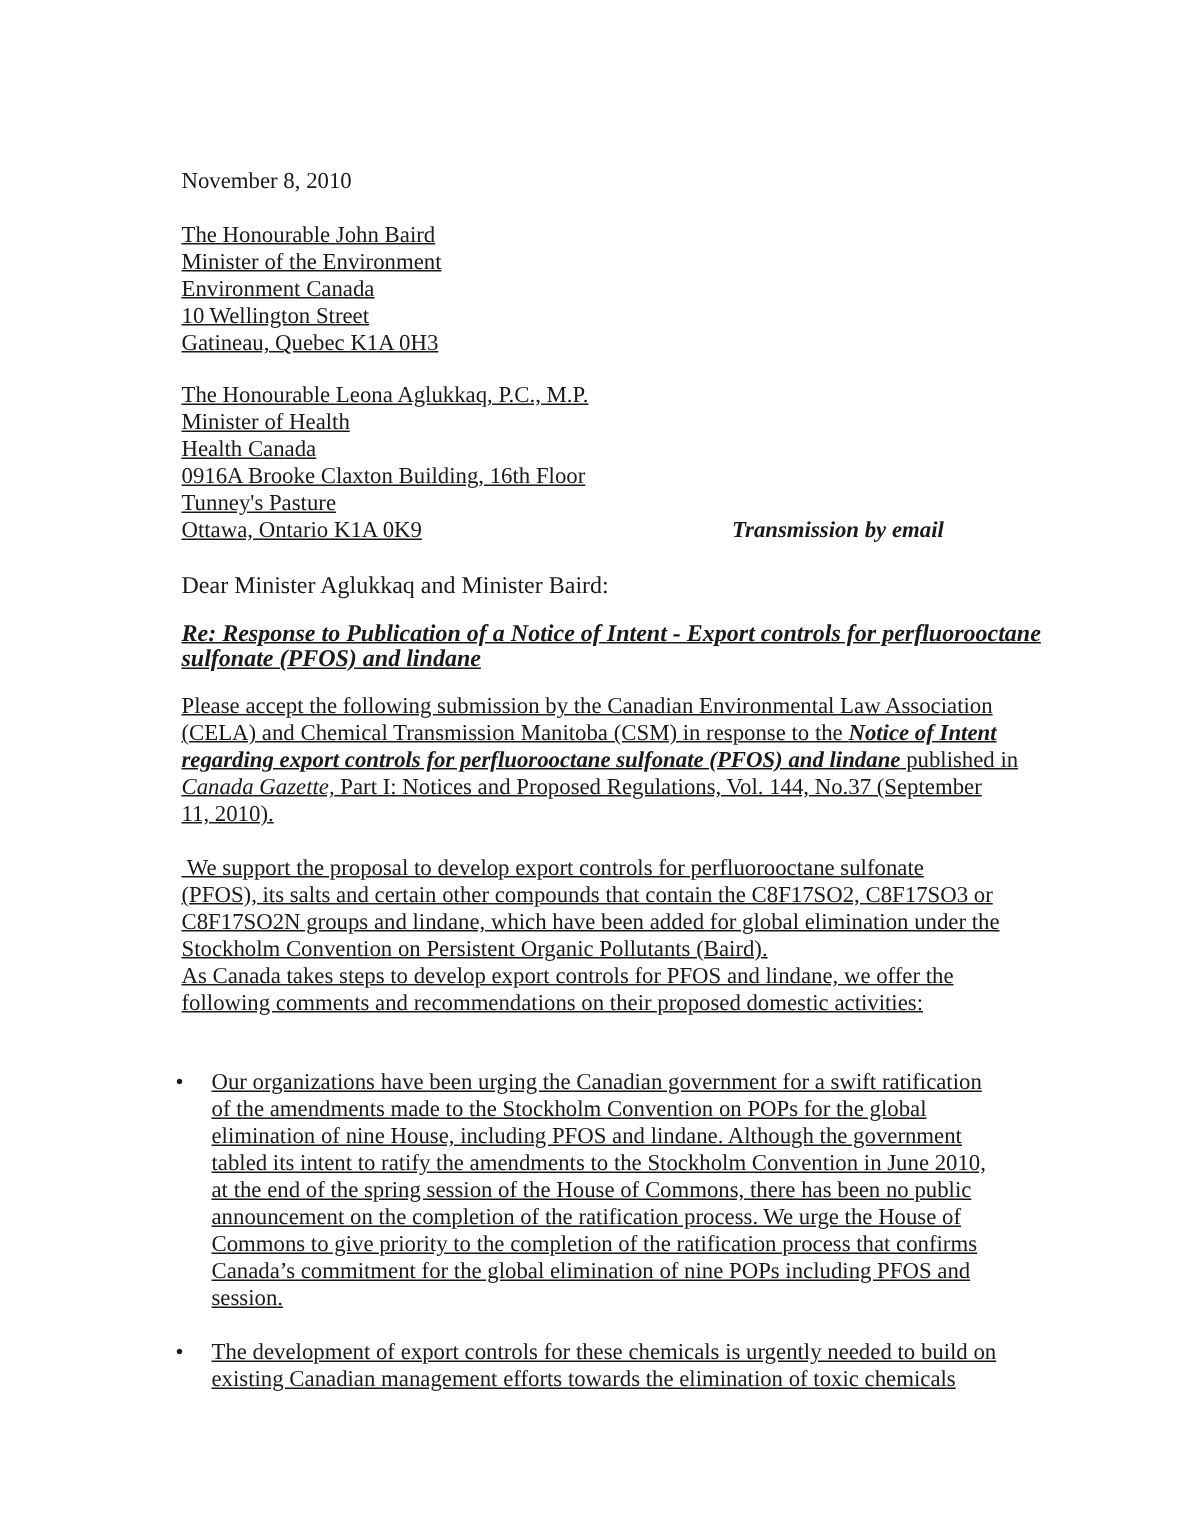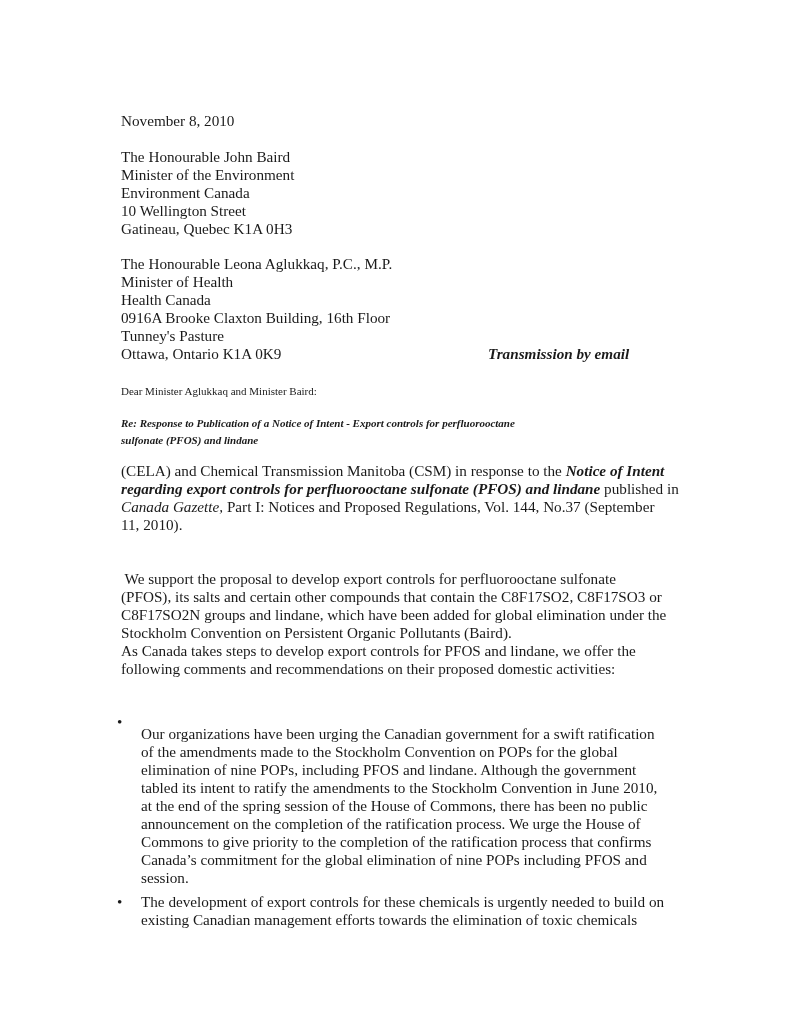--- a/index.html
+++ b/index.html
@@ -1,21 +1,21 @@
 <!DOCTYPE html>
 <html><head>
   <meta charset="utf-8">
   <style>
     html, body { margin:0; padding:0; background:#ffffff; }
     body { width:791px; height:1024px; position:relative; overflow:hidden;
       font-family:"Liberation Serif", serif; color:#1a1a1a; font-size:15.2px; line-height:18px; }
     .page { position:absolute; left:117px; top:0; width:560px; }
     .blk { position:absolute; left:4px; white-space:nowrap; }
-    .line { display:block; height:18px; }
-    .small { font-size:11px; }
+    .line { display:block; height:18px;text-decoration:underline; }
+    .small { font-size:16px; }
     .bi { font-weight:bold; font-style:italic; }
     .i { font-style:italic;text-align:right; }
     .bullet-row { position:absolute; left:0; width:560px; }
     .bullet-dot { position:absolute; left:0; top:0; }
     .bullet-text { position:absolute; left:24px; white-space:nowrap; }
   </style>
 </head>
 <body>
 
 <div class="page">
@@ -42,44 +42,45 @@
   <div class="blk bi" style="top:345px; left:371px;">Transmission by email</div>
 
   <div class="blk small" style="top:382px;">Dear Minister Aglukkaq and Minister Baird:</div>
 
   <div class="blk bi small" style="top:415px; line-height:16px;">
     <span class="line" style="height:17px;">Re:  Response to Publication of a Notice of Intent - Export controls for perfluorooctane</span>
     <span class="line" style="height:17px;">sulfonate (PFOS) and lindane</span>
   </div>
 
   <div class="blk" style="top:462px;">
+    <span class="line">Please accept the following submission by the Canadian Environmental Law Association</span>
     <span class="line"><span>(CELA) and Chemical Transmission Manitoba (CSM) in response to the </span><span class="bi">Notice of Intent</span></span>
     <span class="line"><span class="bi">regarding export controls for perfluorooctane sulfonate (PFOS) and lindane</span><span> published in</span></span>
     <span class="line"><span class="i">Canada Gazette,</span><span> Part I: Notices and Proposed Regulations, Vol. 144, No.37 (September</span></span>
     <span class="line">11, 2010).</span>
   </div>
 
   <div class="blk" style="top:570px;">
     <span class="line" style="white-space:pre;"> We support the proposal to develop export controls for perfluorooctane sulfonate</span>
     <span class="line">(PFOS), its salts and certain other compounds that contain the C8F17SO2, C8F17SO3 or</span>
     <span class="line">C8F17SO2N groups and lindane, which have been added for global elimination under the</span>
     <span class="line">Stockholm Convention on Persistent Organic Pollutants (Baird).</span>
   </div>
 
   <div class="blk" style="top:642px;">
     <span class="line">As Canada takes steps to develop export controls for PFOS and lindane, we offer the</span>
     <span class="line">following comments and recommendations on their proposed domestic activities:</span>
   </div>
 
   <div class="bullet-row" style="top:713px;">
     <span class="bullet-dot">•</span>
-    <div class="bullet-text" style="top:12px;">
+    <div class="bullet-text" style="top:0;">
       <span class="line">Our organizations have been urging the Canadian government for a swift ratification</span>
       <span class="line">of the amendments made to the Stockholm Convention on POPs for the global</span>
-      <span class="line">elimination of nine POPs, including PFOS and lindane.  Although the government</span>
+      <span class="line">elimination of nine House, including PFOS and lindane.  Although the government</span>
       <span class="line">tabled its intent to ratify the amendments to the Stockholm Convention in June 2010,</span>
       <span class="line">at the end of the spring session of the House of Commons, there has been no public</span>
       <span class="line">announcement on the completion of the ratification process.  We urge the House of</span>
       <span class="line">Commons to give priority to the completion of the ratification process that confirms</span>
       <span class="line">Canada’s commitment for the global elimination of nine POPs including PFOS and</span>
       <span class="line">session.</span>
     </div>
   </div>
 
   <div class="bullet-row" style="top:893px;">

